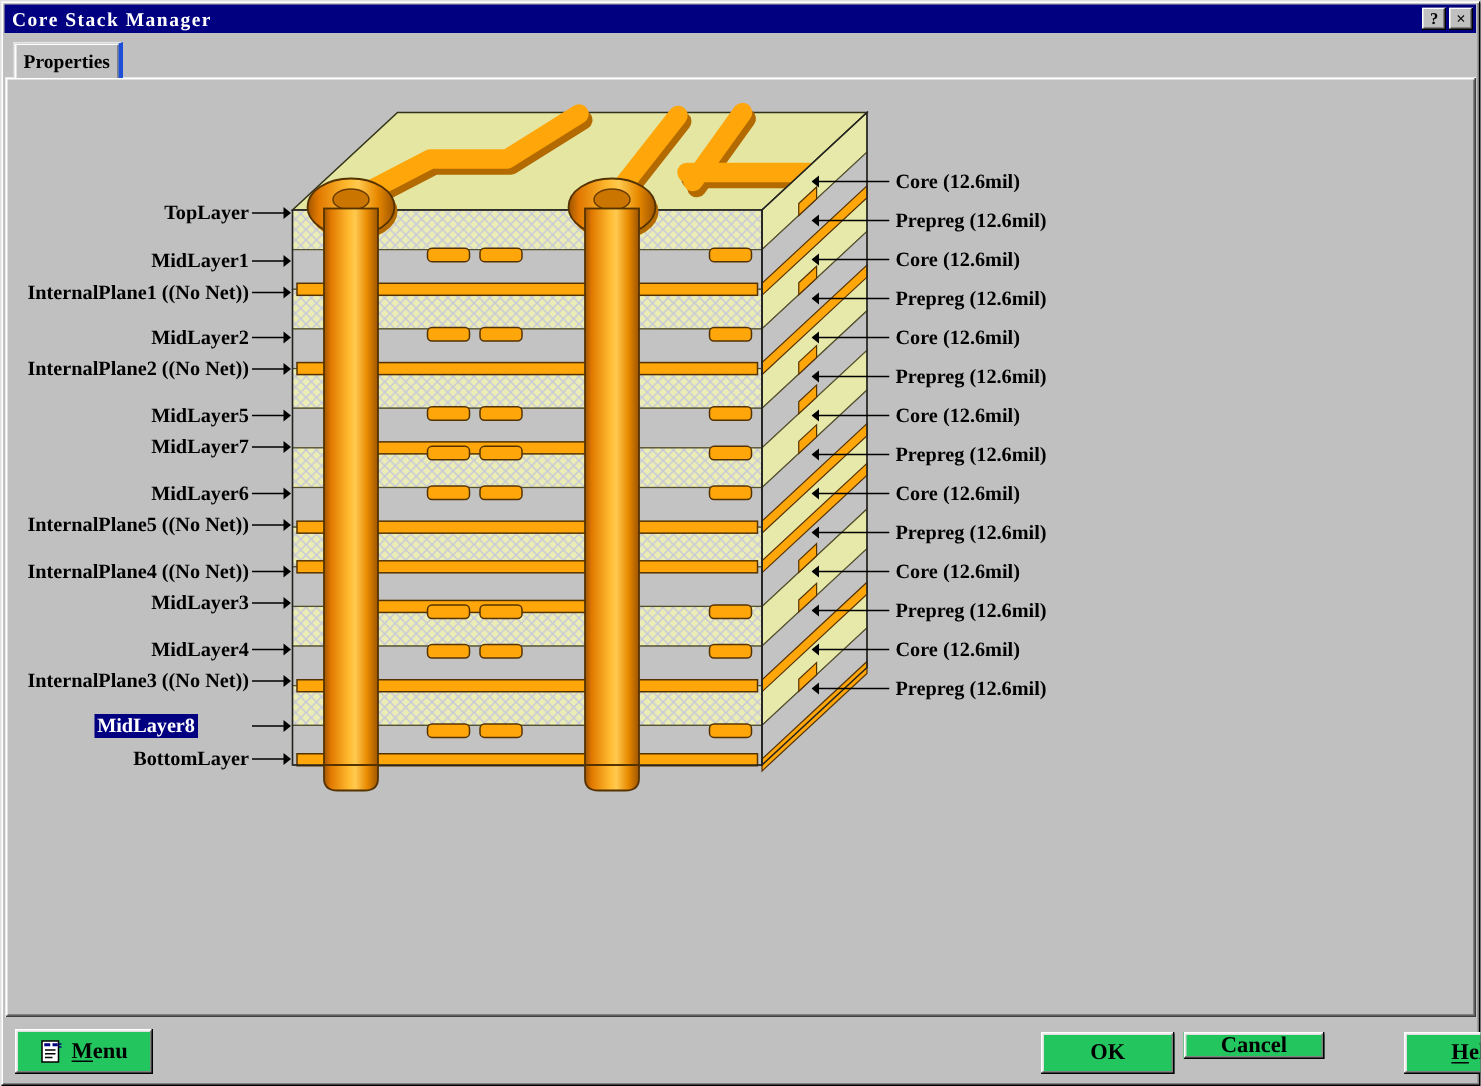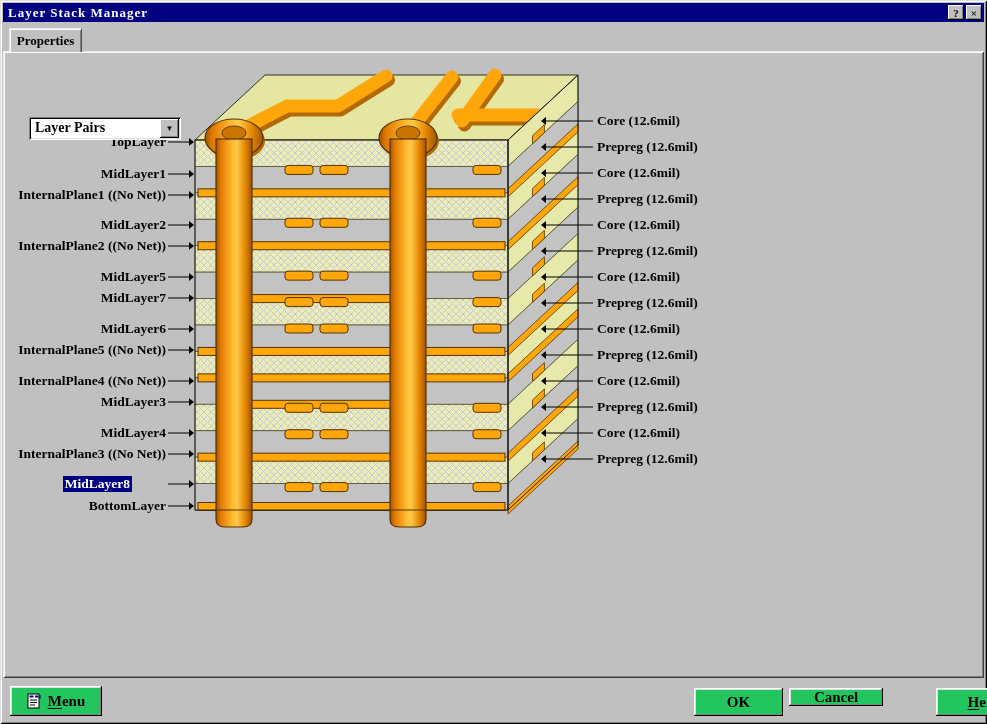--- a/index.html
+++ b/index.html
@@ -12,21 +12,21 @@
   
   #titlebar{position:absolute;left:3px;top:3px;right:3px;height:19px;background:#000080;
     display:flex;align-items:center;padding-left:5px;}
   #titlebar .title{color:#fff;font-weight:bold;font-size:13px;letter-spacing:1px;}
   .tb-btns{position:absolute;right:2px;top:2px;display:flex;gap:2px;}
   .tb-btn{width:16px;height:15px;background:#c0c0c0;display:flex;align-items:center;justify-content:center;
     font-weight:bold;font-size:11px;color:#000;
     box-shadow:inset -1px -1px 0 #000, inset 1px 1px 0 #fff, inset -2px -2px 0 #808080;}
   
   #tab-properties{position:absolute;left:9px;top:28px;width:73px;height:24px;background:#c0c0c0;z-index:3;
-    border-top:1px solid #e8e8e8;border-left:1px solid #e8e8e8;border-right:1px solid #1d4ed8;
+    border-top:1px solid #e8e8e8;border-left:1px solid #e8e8e8;border-right:3px solid #1d4ed8;
     box-shadow:inset 1px 1px 0 #fff, inset -1px 0 0 #808080;
     display:flex;align-items:center;justify-content:center;font-weight:bold;font-size:13px;}
   #tab-pane{position:absolute;left:3px;top:51px;width:981px;height:627px;background:#c0c0c0;z-index:1;
     box-shadow:inset 1px 1px 0 #e8e8e8, inset -1px -1px 0 #404040,
                inset 2px 2px 0 #fff, inset -2px -2px 0 #808080;}
   
   .browse-btn{position:absolute;width:20px;height:17px;background:#c0c0c0;font-weight:bold;font-size:11px;
     display:flex;align-items:center;justify-content:center;line-height:4px;padding-bottom:5px;
     box-shadow:inset -1px -1px 0 #000, inset 1px 1px 0 #fff, inset -2px -2px 0 #808080, inset 2px 2px 0 #dfdfdf;}
   .checkbox{position:absolute;width:13px;height:13px;background:#fff;
@@ -56,44 +56,40 @@
   #stack-svg{position:absolute;left:190px;top:55px;z-index:2;}
   #menu-btn{left:10px;top:686px;width:92px;height:30px;gap:6px;}
   .menu-icon{width:15px;height:16px;}
 </style>
 </head>
 <body>
 
 <div id="dialog">
 
   <div id="titlebar">
-    <span class="title">Layer Stack Manager</span>
+    <span class="title">Core Stack Manager</span>
     <span class="tb-btns">
       <span class="tb-btn">?</span>
       <span class="tb-btn">×</span>
     </span>
   </div>
 
   <div id="tab-properties">
     <span>Properties</span>
   </div>
   <div id="tab-pane"></div>
 
   <div class="browse-btn" style="left:32px;top:70px;">...</div>
   <div class="checkbox" style="left:59px;top:72px;"></div>
   <div class="cb-label" style="left:80px;top:70px;"><u>T</u>op Dielectric</div>
 
   <div class="browse-btn" style="left:32px;top:94px;">...</div>
   <div class="checkbox" style="left:59px;top:96px;"></div>
   <div class="cb-label" style="left:80px;top:94px;"><u>B</u>ottom Dielectric</div>
 
-  <div id="combo">
-    <span class="val">Layer Pairs</span>
-    <span class="drop">▼</span>
-  </div>
 
   <svg id="stack-svg" width="400" height="480" viewBox="0 0 400 480">
     <defs>
       <pattern id="hatch" width="7" height="7" patternUnits="userSpaceOnUse">
         <rect width="7" height="7" fill="#ecedb4"></rect>
         <path d="M0,7 L7,0 M0,0 L7,7" stroke="#c6c8da" stroke-width="1"></path>
       </pattern>
       <linearGradient id="viaG" x1="0" y1="0" x2="1" y2="0">
         <stop offset="0" stop-color="#9e5400"></stop>
         <stop offset="0.12" stop-color="#e07800"></stop>

